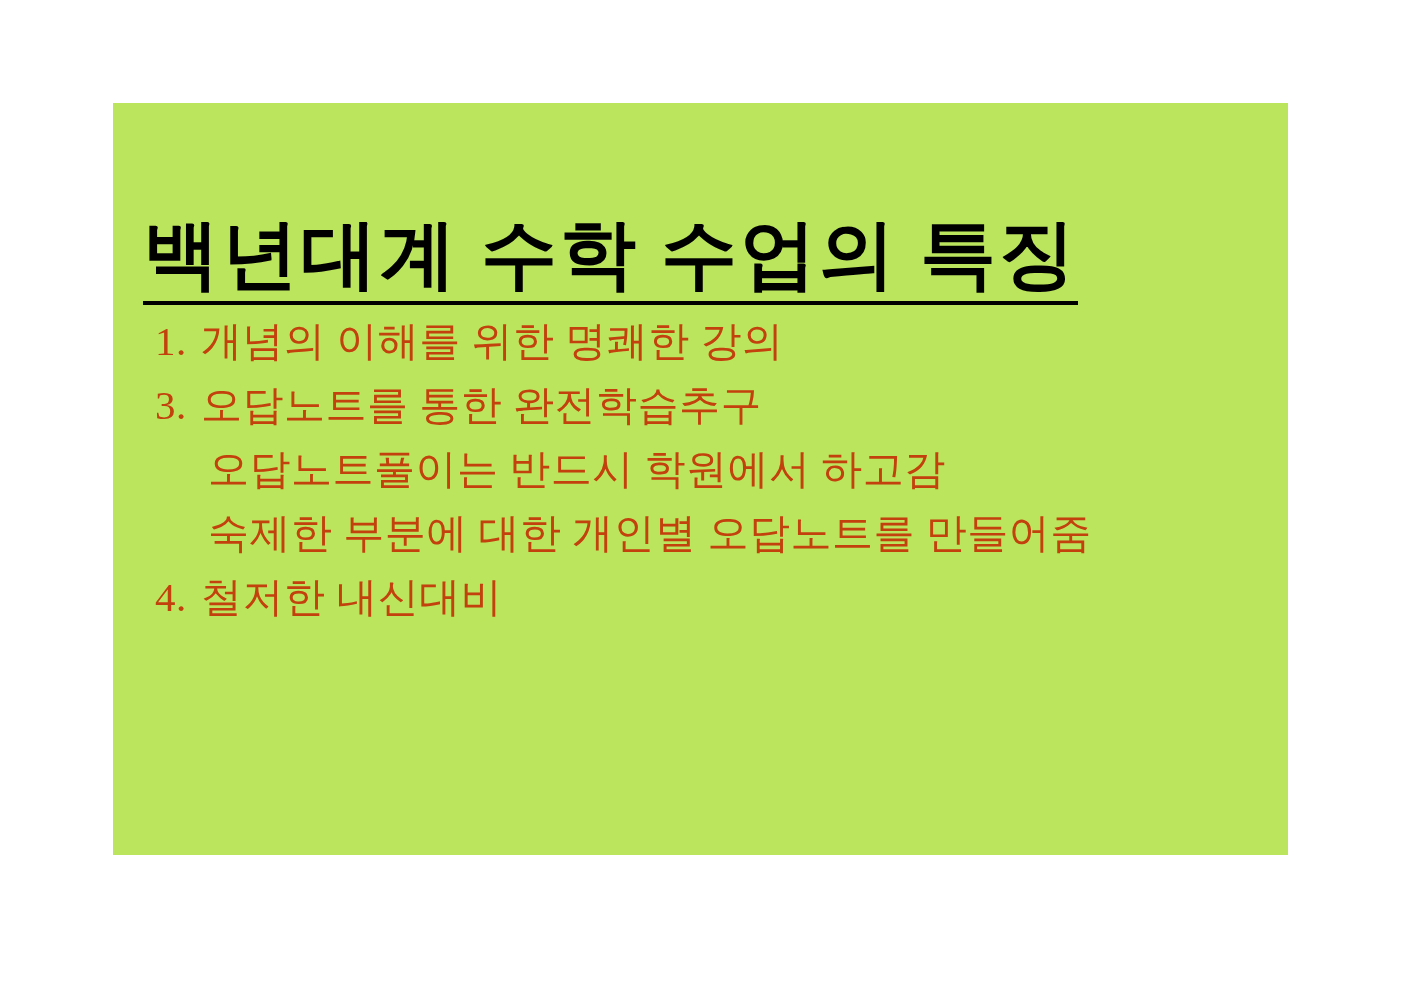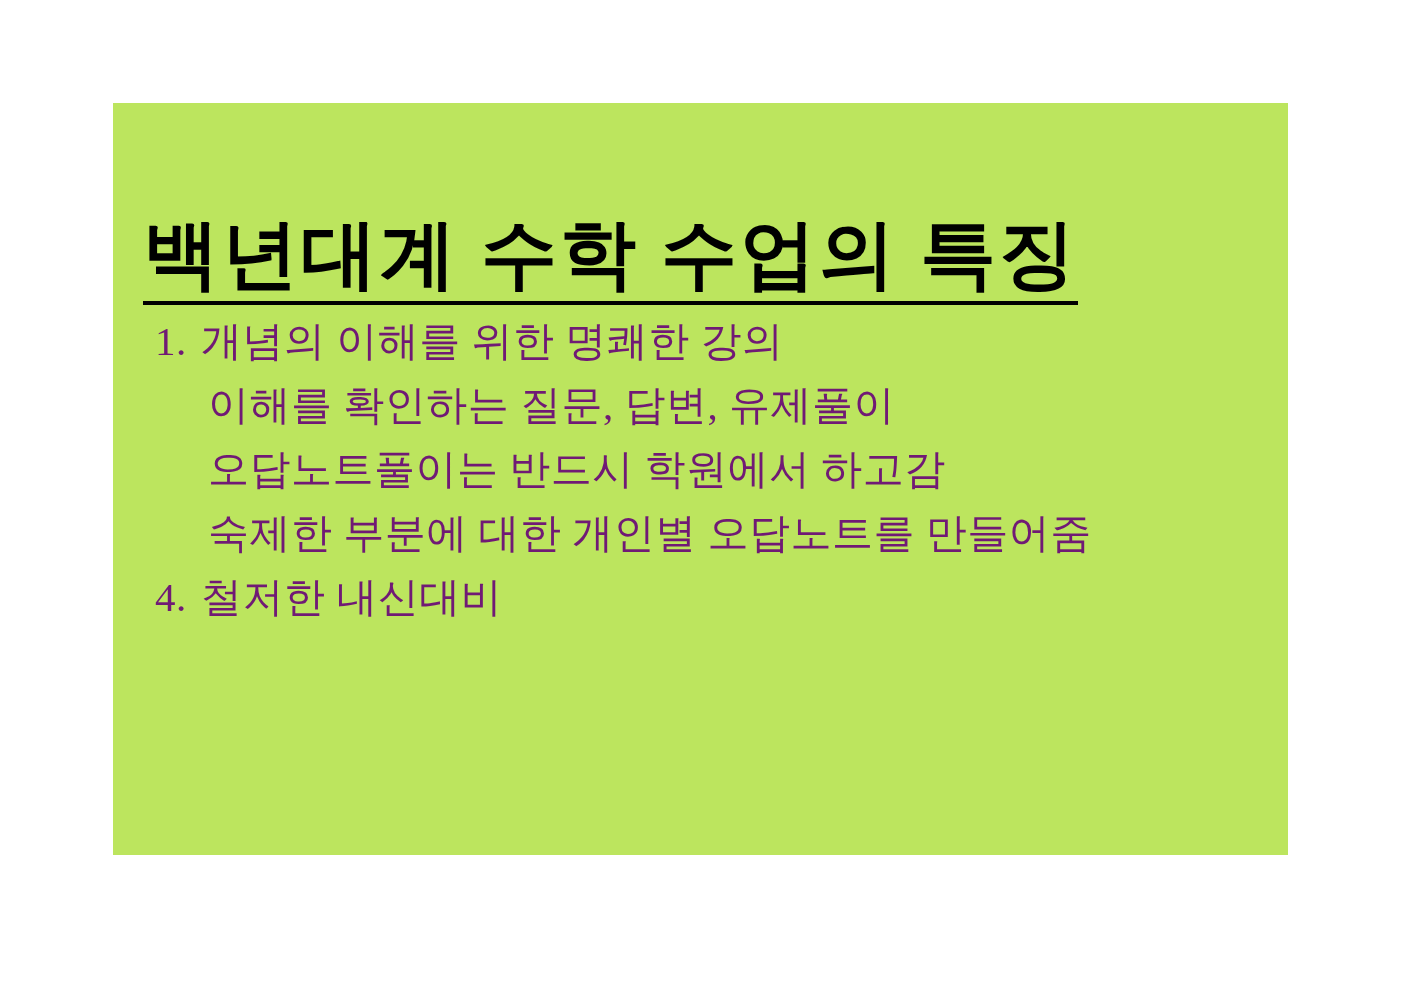--- a/index.html
+++ b/index.html
@@ -58,21 +58,21 @@
     list-style: none;
   }
 
   .feature-line {
     display: block;
     height: 64px;
     line-height: 64px;
     font-family: "Liberation Serif", "DejaVu Serif", serif;
     font-size: 41px;
     font-weight: normal;
-    color: #701a75;
+    color: #c2410c;
     white-space: nowrap;
     letter-spacing: 0.5px;
   }
 
   .feature-line.level-top {
     padding-left: 42px;
   }
   .feature-line.level-sub {
     padding-left: 95px;
   }
@@ -90,21 +90,21 @@
 <body>
 
 <div id="slide-canvas" style="background: rgb(255, 255, 255);">
 
   <div id="content-panel" style="background: rgb(188, 229, 94);">
 
     <h1 id="slide-title">백년대계 수학 수업의 특징</h1>
 
     <ul id="feature-list">
         <li class="feature-line level-top"><span class="marker">1.</span><span class="line-text">개념의 이해를 위한 명쾌한 강의</span></li>
-        <li class="feature-line level-sub"><span class="line-text">이해를 확인하는 질문, 답변, 유제풀이</span></li>
+        <li class="feature-line level-top"><span class="marker">3.</span><span class="line-text">오답노트를 통한 완전학습추구</span></li>
         <li class="feature-line level-sub"><span class="line-text">오답노트풀이는 반드시 학원에서 하고감</span></li>
         <li class="feature-line level-sub"><span class="line-text">숙제한 부분에 대한 개인별 오답노트를 만들어줌</span></li>
         <li class="feature-line level-top"><span class="marker">4.</span><span class="line-text">철저한 내신대비</span></li>
       </ul>
 
   </div>
 
 </div>
 
 </body></html>

